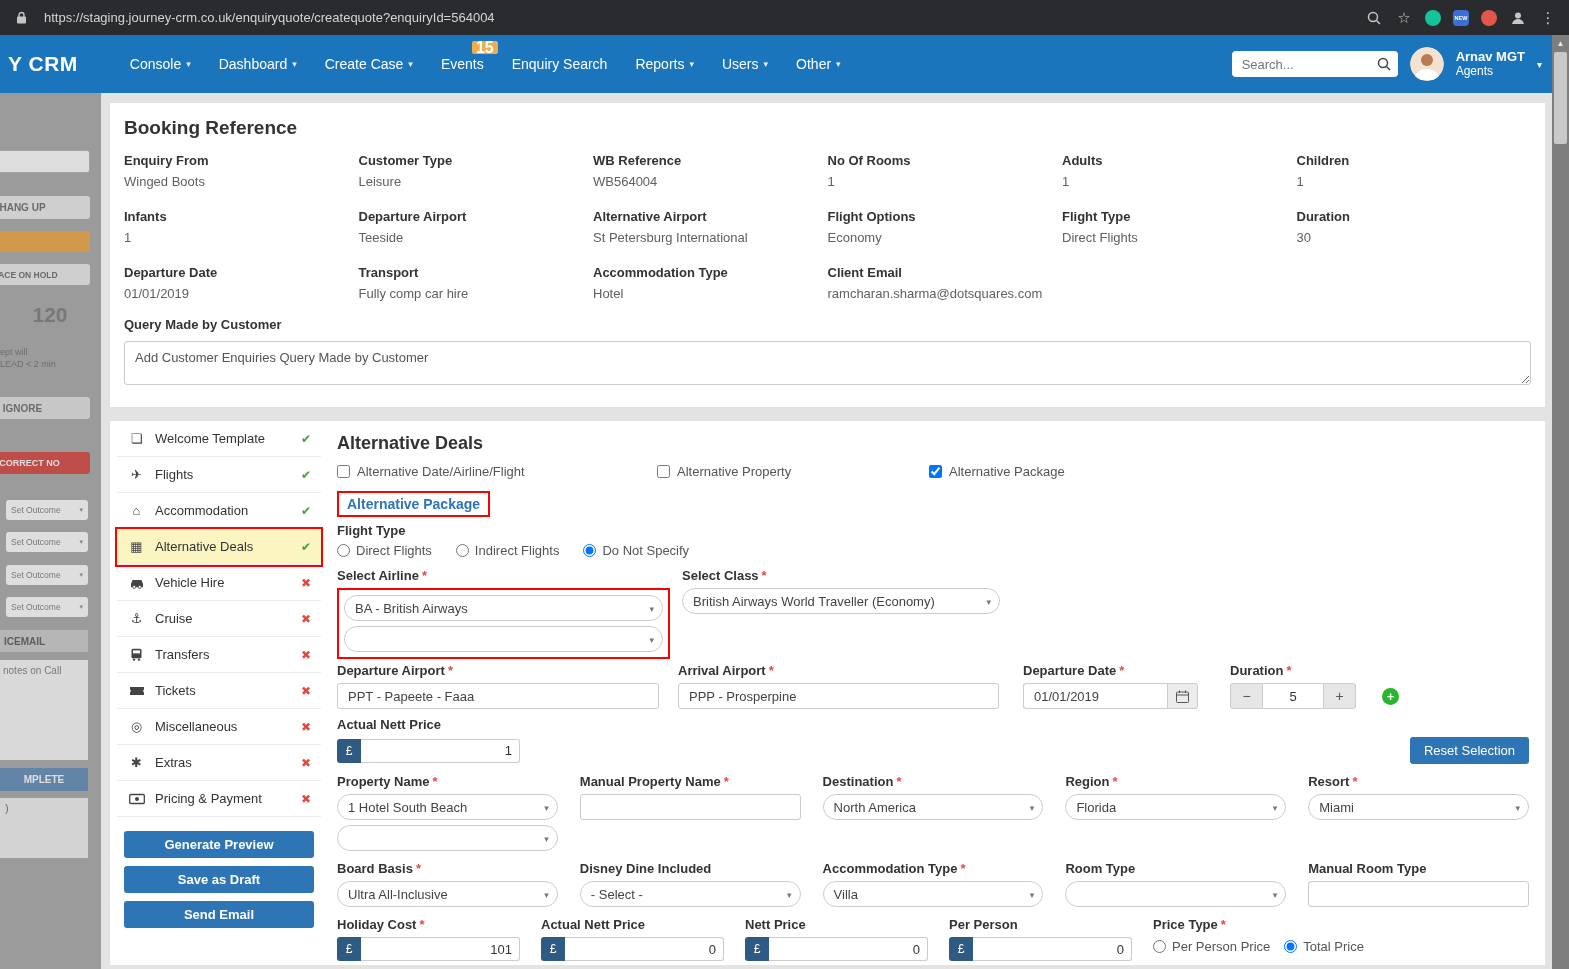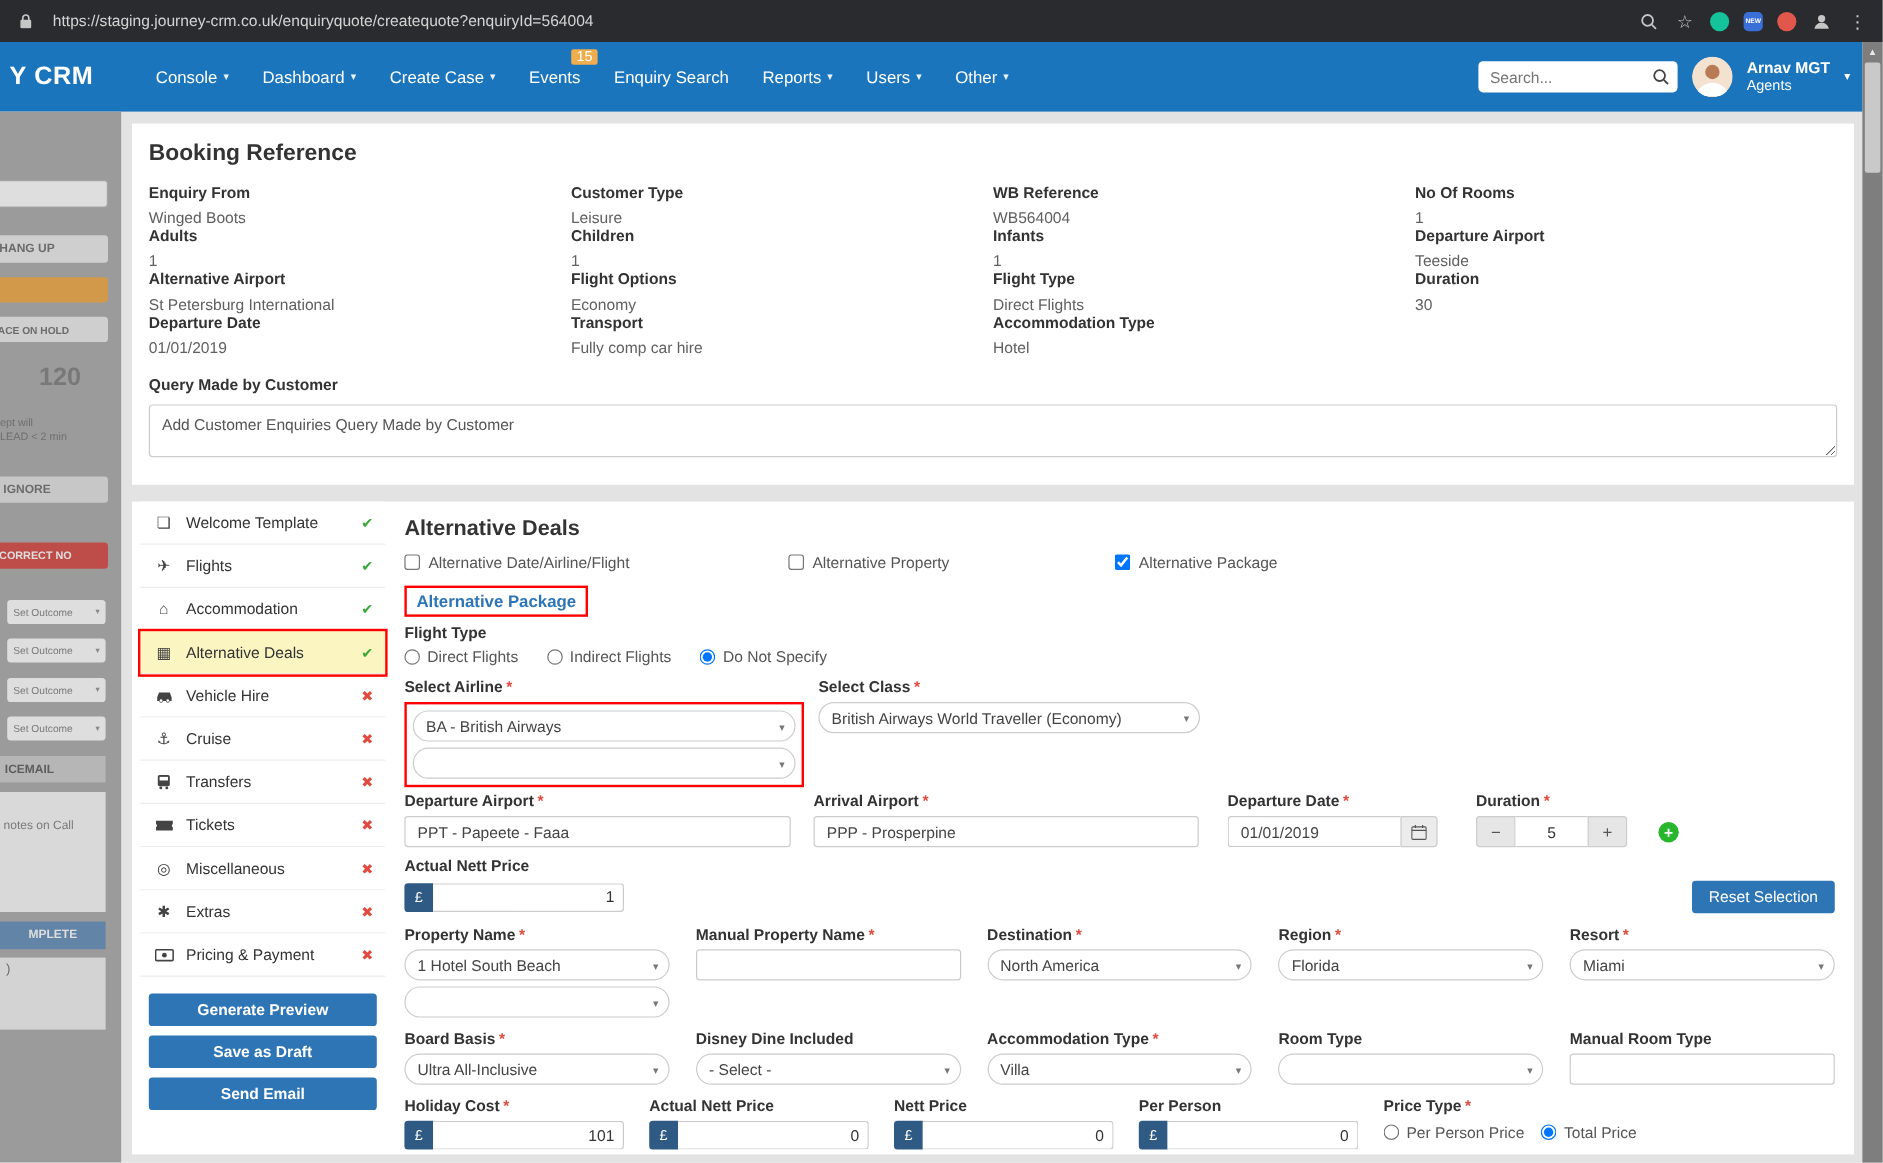--- a/index.html
+++ b/index.html
@@ -15,21 +15,21 @@
 .ext.green{background:#15c39a}
 .ext.blue{background:#3a6fd8;border-radius:4px;color:#fff;font-size:5.5px;font-weight:bold}
 .ext.red{background:#e2574c}
 
 
 .navbar{height:58px;background:#1b75bc;display:flex;align-items:center;color:#fff;padding:0 10px 0 8px;margin-right:17px}
 .brand{font-size:21px;font-weight:bold;letter-spacing:.5px;margin-right:38px;white-space:nowrap}
 .nav-list{display:flex;align-items:center;list-style:none;height:100%}
 .nav-item{position:relative;display:flex;align-items:center;gap:5px;padding:0 14px;font-size:14px;height:100%;cursor:pointer;white-space:nowrap}
 .nav-item .caret{font-size:9px;opacity:.9}
-.badge15{position:absolute;top:6px;right:0;background:#f0ad4e;color:#fff;font-size:12px;font-weight:normal;padding:1px 4px;border-radius:2px;line-height:11px}
+.badge15{position:absolute;top:6px;right:0;background:#f0ad4e;color:#fff;font-size:16px;font-weight:bold;padding:1px 4px;border-radius:2px;line-height:11px}
 .nav-right{margin-left:auto;display:flex;align-items:center;gap:12px}
 .search-box{position:relative;width:166px}
 .search-box input{width:100%;height:26px;border:none;border-radius:4px;padding:0 28px 0 10px;font-size:13px;color:#333;outline:none;font-family:inherit}
 .search-box .mag{position:absolute;right:7px;top:6px;cursor:pointer}
 .avatar{width:34px;height:34px;border-radius:50%;overflow:hidden;flex:0 0 auto;cursor:pointer}
 .user-block{line-height:14px;cursor:pointer}
 .user-block .nm{font-size:13px;font-weight:bold}
 .user-block .rl{font-size:12px}
 .nav-right .dcaret{font-size:10px;cursor:pointer}
 
@@ -49,31 +49,31 @@
 .cp-hang{left:-45px;top:103px;width:135px;height:23px}
 .cp-orange{left:-70px;top:138px;width:160px;height:21px;background:#f0ad4e;border-radius:3px}
 .cp-hold{left:-45px;top:171px;width:135px;height:21px;font-size:8.5px}
 .cp-timer{left:0;top:210px;width:100px;text-align:center;font-size:21px;font-weight:bold;color:#868686}
 .cp-note{left:0;top:253px;width:100px;text-align:left;font-size:9px;color:#7a7a7a;line-height:12px}
 .cp-ignore{left:-45px;top:304px;width:135px;height:22px;background:#e4e4e4;font-size:10px}
 .cp-incorrect{left:-40px;top:359px;width:130px;height:22px;background:#d9534f;color:#fff;font-size:9px}
 .cp-outcome{left:6px;width:82px;height:20px;background:#fff;border-radius:3px;font-size:8.5px;color:#888;display:flex;align-items:center;padding:0 5px;justify-content:space-between;cursor:pointer}
 .cp-outcome .oc{font-size:7px;color:#999}
 .cp-vm{left:0;top:537px;width:88px;height:22px;background:#d0d0d0;color:#666;font-size:10px;font-weight:bold;display:flex;align-items:center;padding:0 4px}
-.cp-notes{left:0;top:567px;width:88px;height:100px;background:#fafafa;font-size:10px;color:#888;padding:23px 3px}
+.cp-notes{left:0;top:567px;width:88px;height:100px;background:#fafafa;font-size:10px;color:#888;padding:5px 3px}
 .cp-complete{left:0;top:675px;width:88px;height:23px;background:#6c94bd;color:#fff;font-size:10px;font-weight:bold;display:flex;align-items:center;justify-content:center;cursor:pointer}
 .cp-paren{left:0;top:705px;width:88px;height:60px;background:#f2f2f2;color:#777;font-size:11px;padding:4px 5px}
 .call-overlay{position:absolute;inset:0;background:rgba(50,50,50,.16);z-index:5;pointer-events:none}
 
 
 .content{margin-left:110px;margin-right:24px;padding-top:10px}
 .card{background:#fff}
 .booking-card{padding:14px 14px 18px}
 .bk-title{font-size:19px;font-weight:bold;color:#333;margin-bottom:14px}
-.bk-grid{display:grid;grid-template-columns:repeat(4,1fr);margin-top:8px}
+.bk-grid{display:grid;grid-template-columns:repeat(6,1fr);row-gap:20px;margin-top:8px}
 .bk-label{font-size:13px;font-weight:bold;color:#333;margin-bottom:6px}
 .bk-value{font-size:13px;color:#606060}
 .bk-qlabel{font-size:13px;font-weight:bold;color:#333;margin:16px 0 9px}
 textarea.query{width:100%;height:44px;border:1px solid #ccc;border-radius:3px;padding:8px 10px;font-size:13px;font-family:inherit;color:#333;resize:vertical}
 textarea.query::placeholder{color:#555}
 
 
 .lower-card{margin-top:14px;display:flex;padding:0 16px 0 7px;min-height:525px;align-items:flex-start}
 .menu{width:204px;flex:0 0 auto}
 .m-item{display:flex;align-items:center;height:36px;padding:0 10px 0 11px;border-bottom:1px solid #ececec;font-size:13px;color:#333;cursor:pointer;background:#fff}
@@ -320,20 +320,24 @@
             <div class="bk-value">01/01/2019</div>
           </div>
         <div>
             <div class="bk-label">Transport</div>
             <div class="bk-value">Fully comp car hire</div>
           </div>
         <div>
             <div class="bk-label">Accommodation Type</div>
             <div class="bk-value">Hotel</div>
           </div>
+        <div>
+            <div class="bk-label">Client Email</div>
+            <div class="bk-value">ramcharan.sharma@dotsquares.com</div>
+          </div>
       </div>
       <div class="bk-qlabel">Query Made by Customer</div>
       <textarea class="query" placeholder="Add Customer Enquiries Query Made by Customer" style=""></textarea>
     </section>
 
     <section class="card lower-card">
 
       <div class="menu">
         <div class="m-item">
             <span class="mi">❏</span>

